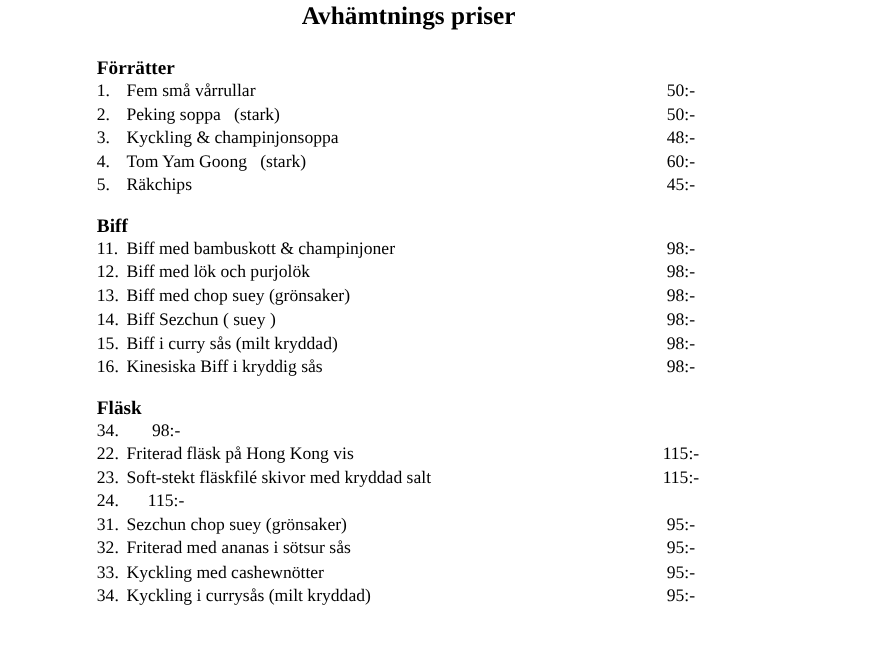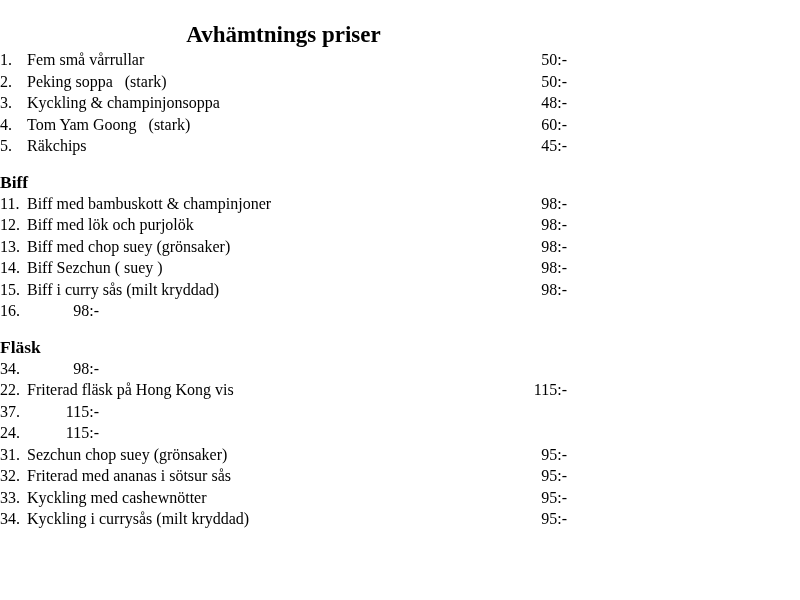--- a/index.html
+++ b/index.html
@@ -9,21 +9,22 @@
   }
   body {
     width: 800px;
     height: 600px;
     overflow: hidden;
     font-family: "Liberation Serif", serif;
     color: #000000;
   }
   .page {
     width: 567px;
-    padding-top: 21px;
+    margin-left: 88px;
+    padding-top: 1px;
   }
   .menu-title {
     font-size: 23px;
     font-weight: bold;
     text-align: center;
     line-height: 28px;
   }
   .section-heading {
     font-size: 17.5px;
     font-weight: bold;
@@ -43,31 +44,32 @@
     flex: none;
     width: 27px;
   }
   .item-name {
     flex: 1;
     white-space: pre;
   }
   .item-price {
     flex: none;
     width: 72px;
-    text-align: right;
+    text-align: center;
     white-space: pre;
   }
 </style>
 </head>
 <body>
 
 <div class="page">
   <div class="menu-title">Avhämtnings priser</div>
 
   <div class="section first">
+    <div class="section-heading">Förrätter</div>
     <div class="menu-row">
       <span class="item-num">1.</span>
       <span class="item-name">Fem små vårrullar</span>
       <span class="item-price">50:-</span>
     </div>
     <div class="menu-row">
       <span class="item-num">2.</span>
       <span class="item-name">Peking soppa   (stark)</span>
       <span class="item-price">50:-</span>
     </div>
@@ -110,37 +112,39 @@
       <span class="item-name">Biff Sezchun ( suey )</span>
       <span class="item-price">98:-</span>
     </div>
     <div class="menu-row">
       <span class="item-num">15.</span>
       <span class="item-name">Biff i curry sås (milt kryddad)</span>
       <span class="item-price">98:-</span>
     </div>
     <div class="menu-row">
       <span class="item-num">16.</span>
+      <span class="item-name">Kinesiska Biff i kryddig sås</span>
       <span class="item-price">98:-</span>
     </div>
   </div>
 
   <div class="section">
     <div class="section-heading">Fläsk</div>
     <div class="menu-row">
       <span class="item-num">34.</span>
       <span class="item-price">98:-</span>
     </div>
     <div class="menu-row">
       <span class="item-num">22.</span>
       <span class="item-name">Friterad fläsk på Hong Kong vis</span>
       <span class="item-price">115:-</span>
     </div>
     <div class="menu-row">
-      <span class="item-num">37.</span>
+      <span class="item-num">23.</span>
+      <span class="item-name">Soft-stekt fläskfilé skivor med kryddad salt</span>
       <span class="item-price">115:-</span>
     </div>
     <div class="menu-row">
       <span class="item-num">24.</span>
       <span class="item-price">115:-</span>
     </div>
   </div>
 
   <div class="section">
     <div class="menu-row">

